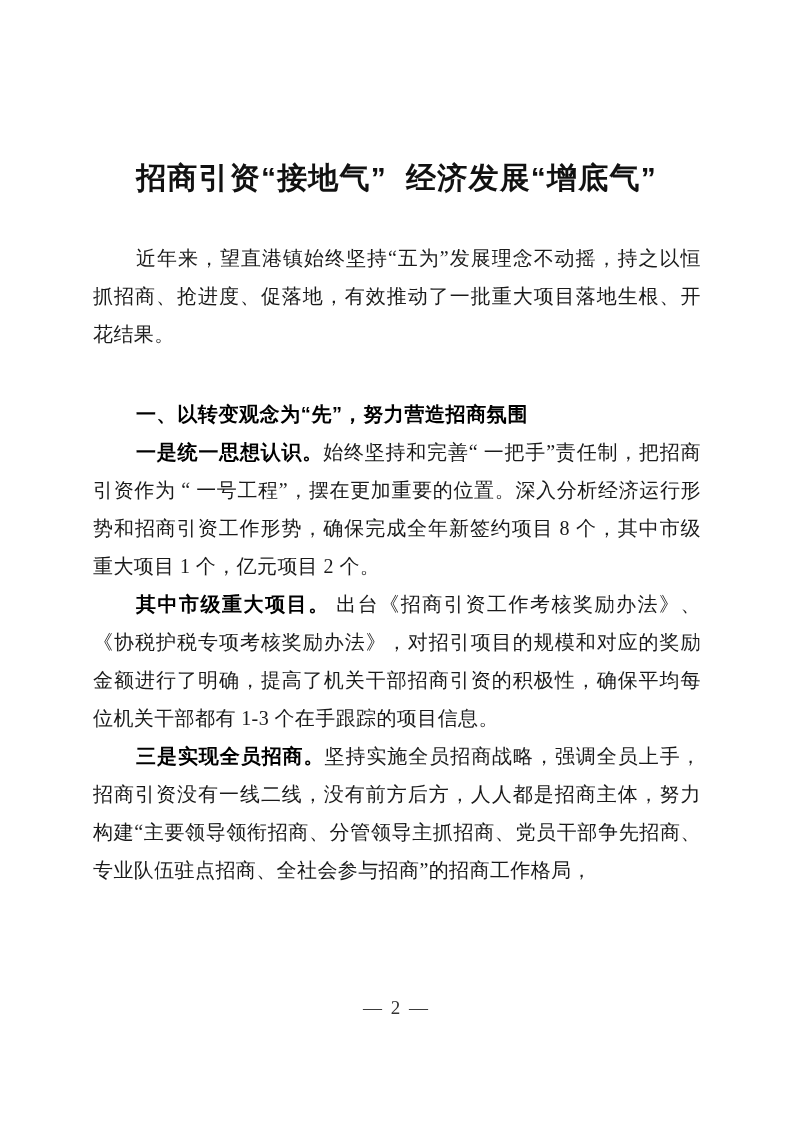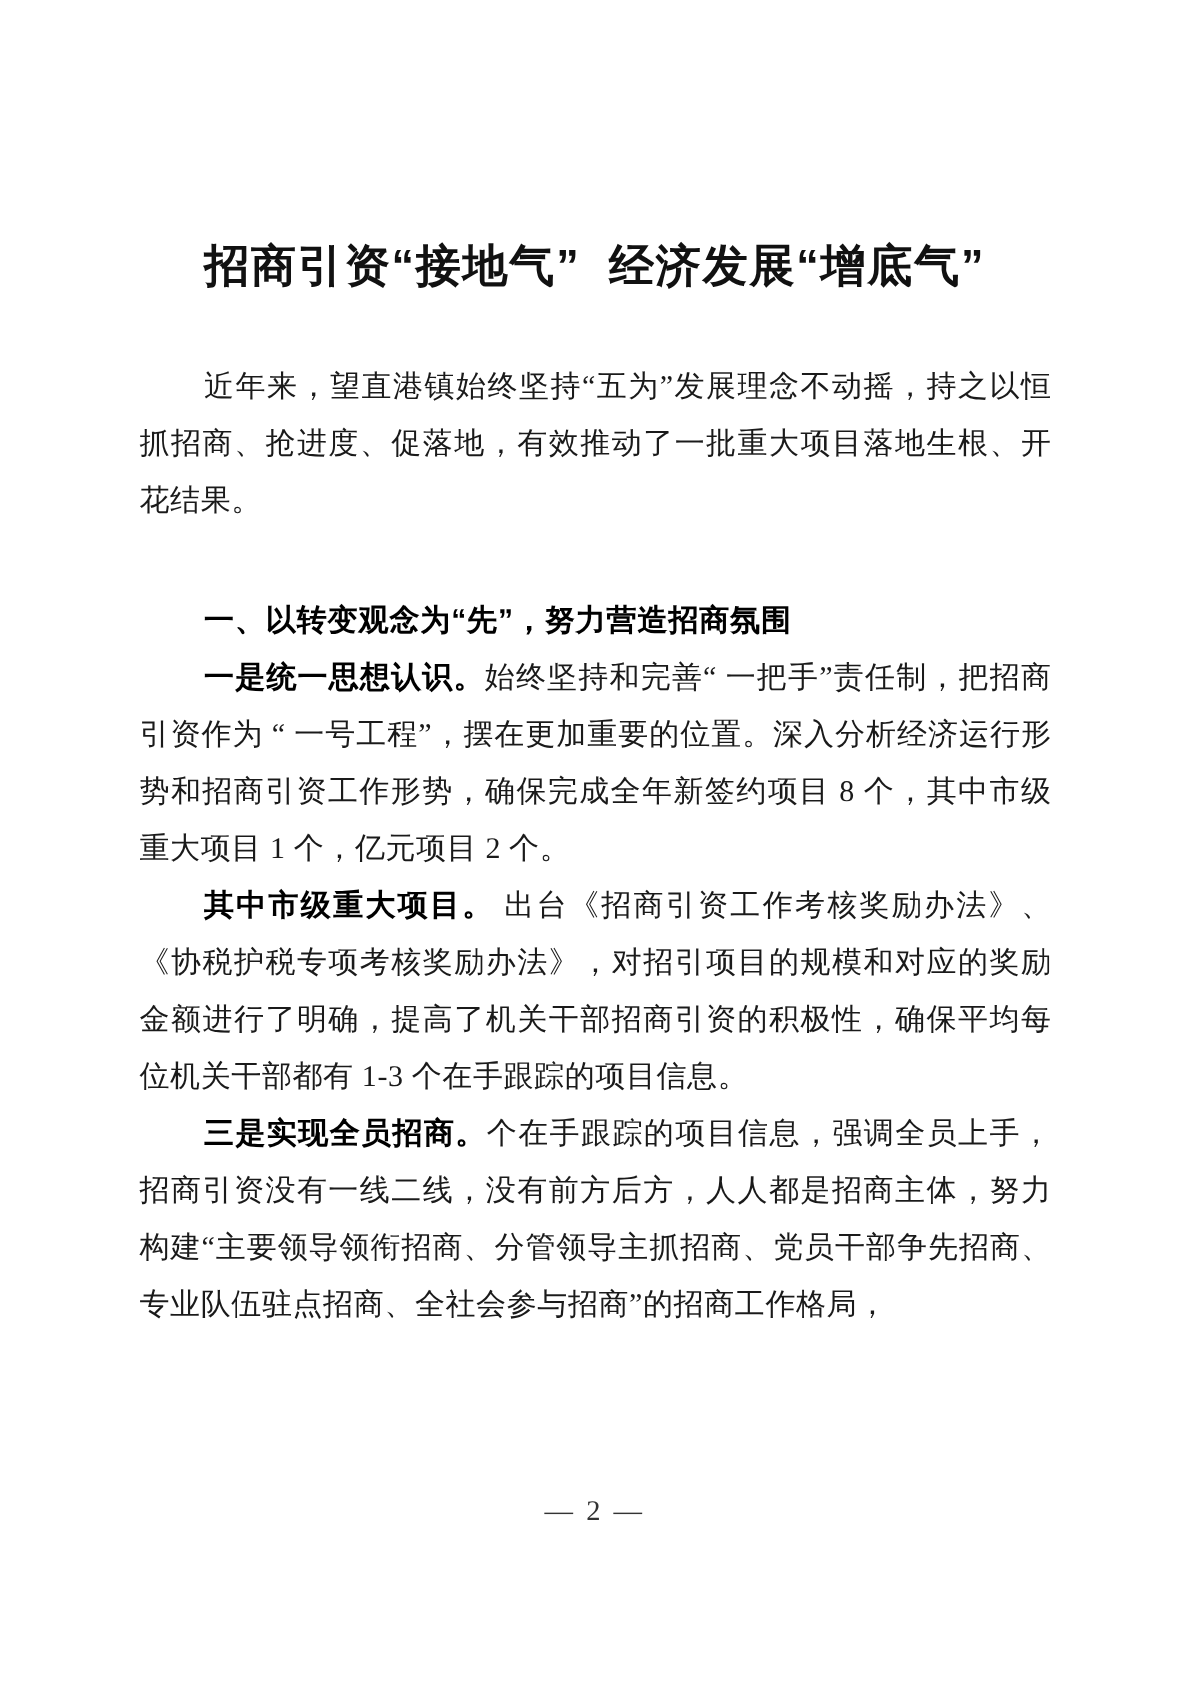--- a/index.html
+++ b/index.html
@@ -111,20 +111,20 @@
 
     <p class="para">
       <span class="lead">一是统一思想认识。</span><span>始终坚持和完善“ 一把手”责任制，把招商引资作为 “ 一号工程”，摆在更加重要的位置。深入分析经济运行形势和招商引资工作形势，确保完成全年新签约项目 8 个，其中市级重大项目 1 个，亿元项目 2 个。</span>
     </p>
 
     <p class="para">
       <span class="lead">其中市级重大项目。</span><span> 出台《招商引资工作考核奖励办法》、《协税护税专项考核奖励办法》，对招引项目的规模和对应的奖励金额进行了明确，提高了机关干部招商引资的积极性，确保平均每位机关干部都有 1-3 个在手跟踪的项目信息。</span>
     </p>
 
     <p class="para">
-      <span class="lead">三是实现全员招商。</span><span>个在手跟踪的项目信息，强调全员上手，招商引资没有一线二线，没有前方后方，人人都是招商主体，努力构建“主要领导领衔招商、分管领导主抓招商、党员干部争先招商、专业队伍驻点招商、全社会参与招商”的招商工作格局，</span>
+      <span class="lead">三是实现全员招商。</span><span>坚持实施全员招商战略，强调全员上手，招商引资没有一线二线，没有前方后方，人人都是招商主体，努力构建“主要领导领衔招商、分管领导主抓招商、党员干部争先招商、专业队伍驻点招商、全社会参与招商”的招商工作格局，</span>
     </p>
 
   </div>
 
   <div class="page-footer">— 2 —</div>
 
 </div>
 
 </body></html>

